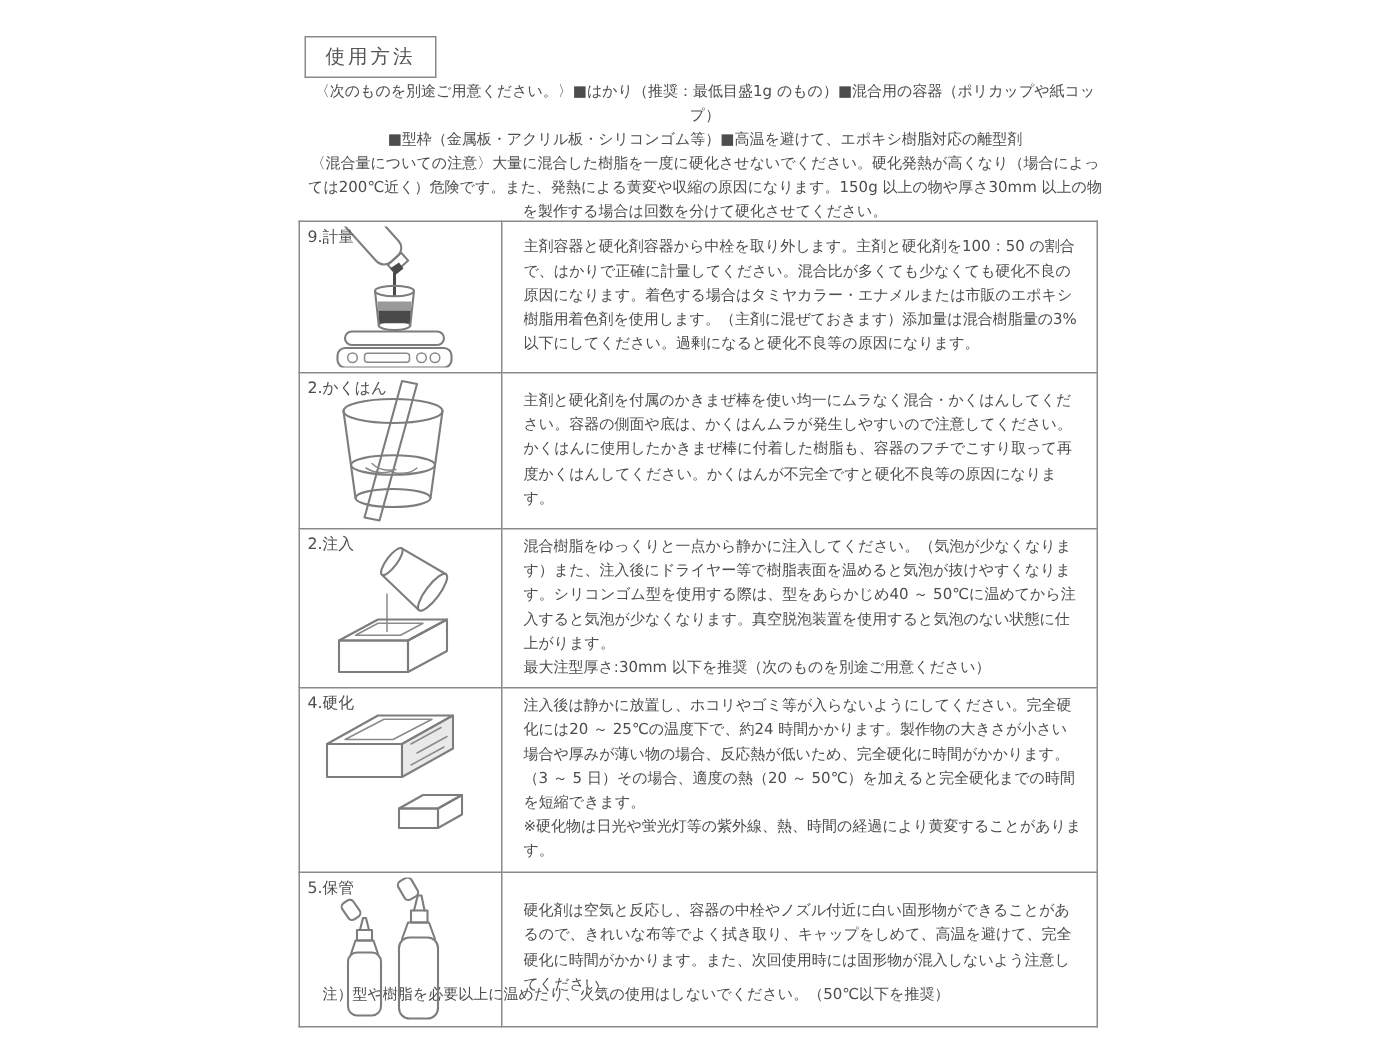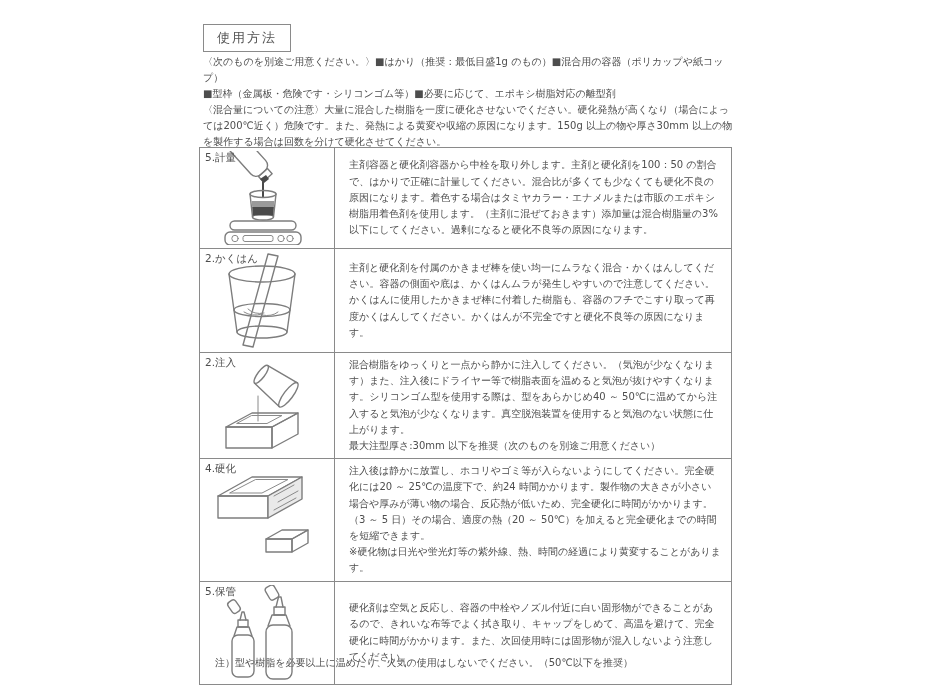--- a/index.html
+++ b/index.html
@@ -6,21 +6,21 @@
   .page{
     position:relative;width:933px;height:700px;background:#ffffff;
     font-family:"DejaVu Sans","Liberation Sans",sans-serif;
     color:#4d4d4d;overflow:hidden;
   }
   .title-box{
     position:absolute;left:203px;top:24px;
     border:1px solid #8a8a8a;padding:4px 13px;
     font-size:13px;letter-spacing:2px;color:#555;
   }
-  .intro{position:absolute;left:203px;top:54px;width:534px;font-size:10px;line-height:16px;}
+  .intro{position:absolute;left:203px;top:54px;width:534px;font-size:10px;line-height:16px;text-align:center;}
   .intro p{margin:0;}
   .steps-table{
     position:absolute;left:199px;top:147px;width:533px;
     border-collapse:collapse;table-layout:fixed;
   }
   .steps-table td{border:1px solid #8a8a8a;vertical-align:middle;}
   .illus-cell{width:134px;position:relative;padding:0;}
   .step-label{
     position:absolute;left:5px;top:3px;font-size:10.5px;color:#4d4d4d;z-index:2;
   }
@@ -41,30 +41,30 @@
 <body>
 
 <div class="page">
 
   <div class="title-box">
     <span>使用方法</span>
   </div>
 
   <div class="intro">
     <p>〈次のものを別途ご用意ください。〉■はかり（推奨：最低目盛1g のもの）■混合用の容器（ポリカップや紙コップ）</p>
-    <p>■型枠（金属板・危険です・シリコンゴム等）■必要に応じて、エポキシ樹脂対応の離型剤</p>
+    <p>■型枠（金属板・アクリル板・シリコンゴム等）■高温を避けて、エポキシ樹脂対応の離型剤</p>
     <p>〈混合量についての注意〉大量に混合した樹脂を一度に硬化させないでください。硬化発熱が高くなり（場合によっては200℃近く）危険です。また、発熱による黄変や収縮の原因になります。150g 以上の物や厚さ30mm 以上の物を製作する場合は回数を分けて硬化させてください。</p>
   </div>
 
   <table class="steps-table">
 
     <tbody>
         <tr>
       <td class="illus-cell r1">
-        <div class="step-label">5.計量</div>
+        <div class="step-label">9.計量</div>
         <svg class="illus" width="126" height="94" viewBox="0 0 126 94">
           <g transform="rotate(-42 63 26)">
             <rect class="ln" x="53" y="-26" width="20" height="46" rx="7"></rect>
             <rect class="ln" x="57" y="20" width="12" height="7"></rect>
           </g>
           <path class="dark" d="M56,28 l6,-4 l3,4 l-5,4 Z"></path>
           <line class="ln" x1="59" y1="31" x2="59" y2="46" style="stroke:#4a4a4a;stroke-width:2"></line>
           <ellipse class="ln" cx="59" cy="43" rx="13" ry="3.5"></ellipse>
           <path class="ln" d="M46,43 L48.5,66 M72,43 L69.5,66"></path>
           <ellipse class="ln" cx="59" cy="66" rx="10.5" ry="3"></ellipse>

